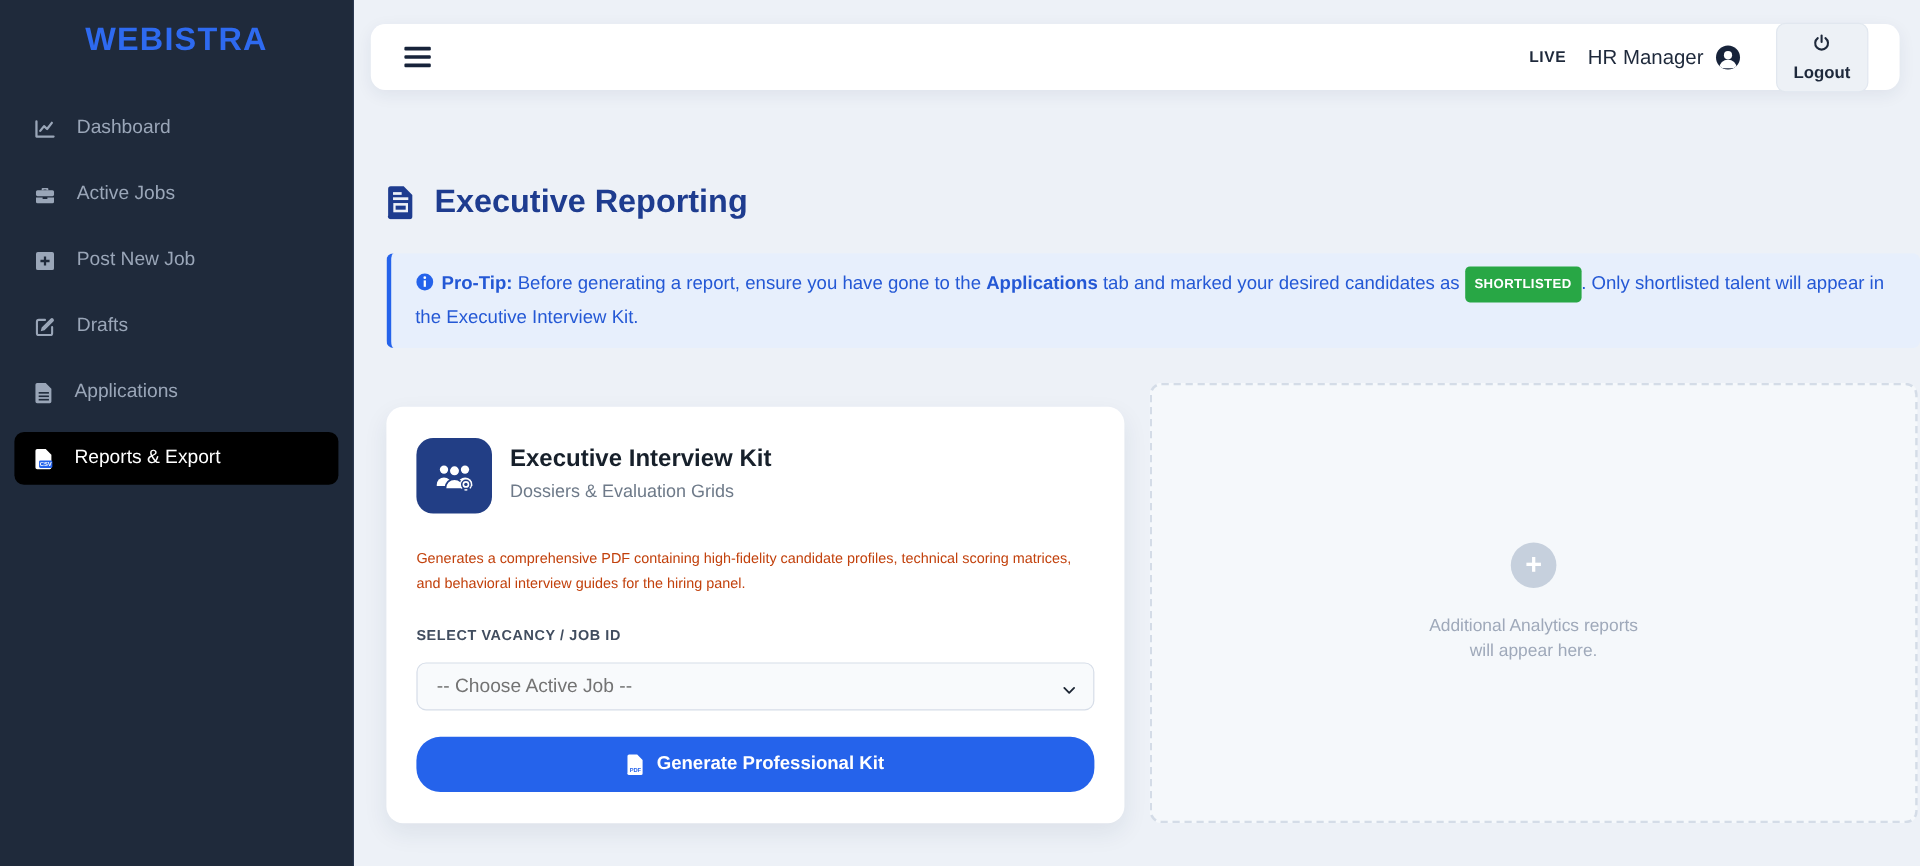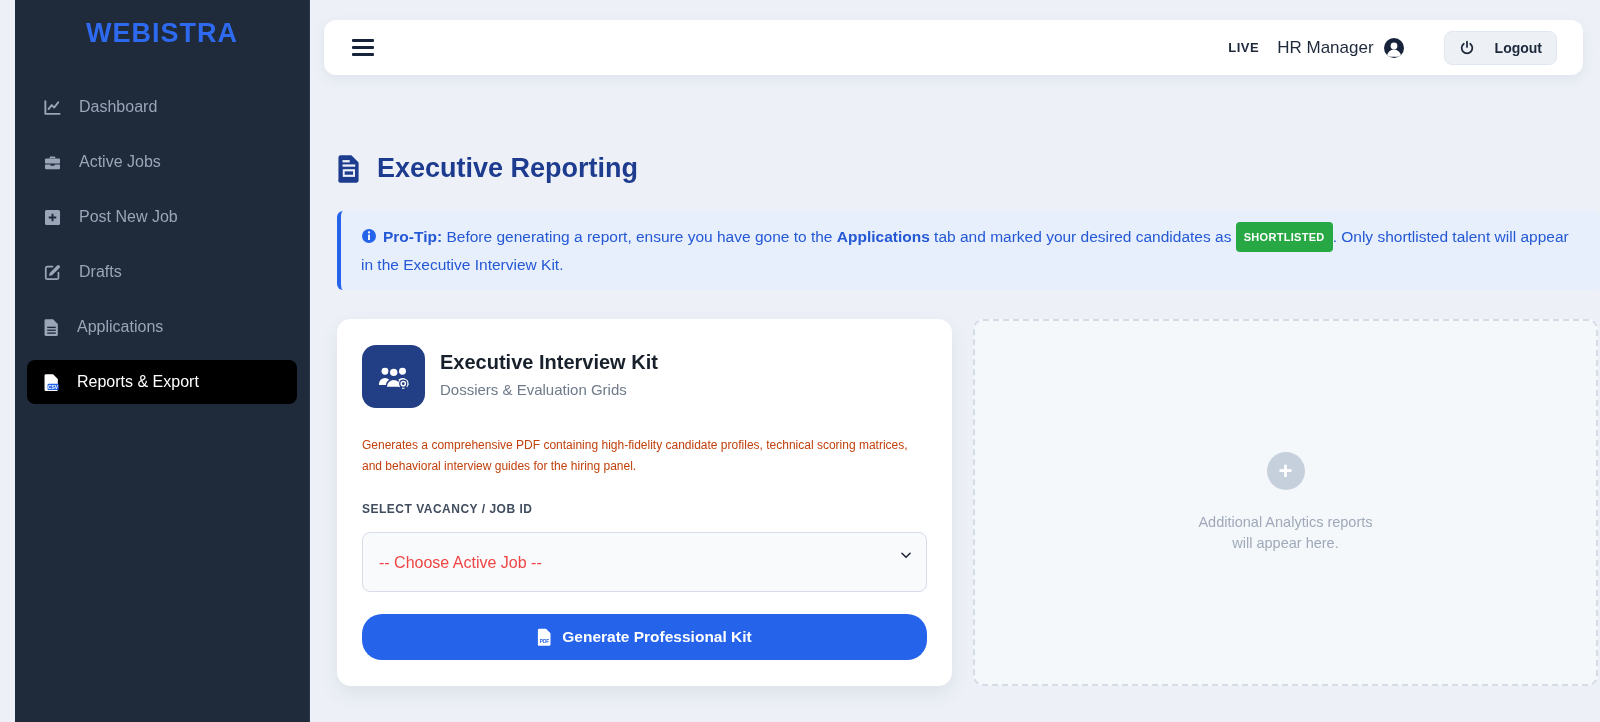--- a/index.html
+++ b/index.html
@@ -1,63 +1,63 @@
 <!DOCTYPE html>
 <html><head>
 <meta charset="utf-8">
 <style>
   * { margin:0; padding:0; box-sizing:border-box; }
   html,body { width:1600px; height:722px; overflow:hidden; }
   body { font-family:"Liberation Sans", sans-serif; background:#edf1f7; color:#1e293b; }
-  .app { display:flex; width:1600px; height:722px;padding-left:15px; }
+  .app { display:flex; width:1600px; height:722px; }
 
   
   .sidebar { width:295px; min-width:295px; height:100%; background:#1f2a3b; border-right:1px solid #2c3950; padding-top:18px; }
   .brand { text-align:center; font-size:27px; font-weight:800; letter-spacing:1px; color:#2e6af0; }
   .nav { margin-top:36px; }
   .nav-item { display:flex; align-items:center; gap:17px; height:44px; margin:0 12px 11px 12px; padding:0 16px; border-radius:8px; color:#9aa6b8; font-size:16px; cursor:pointer; }
   .nav-item svg { flex:0 0 auto; }
   .nav-item.active { background:#000000; color:#ffffff; }
 
   
   .main { flex:1; display:flex; flex-direction:column; }
   .topbar { margin:20px 17px 0 14px; height:55px; background:#ffffff; border-radius:12px;
             box-shadow:0 4px 14px rgba(30,45,80,.07); display:flex; align-items:center; padding:0 26px; }
   .hamburger { display:flex; flex-direction:column; gap:4px; background:none; border:none; cursor:pointer; padding:4px 2px; }
   .hamburger span { display:block; width:22px; height:3px; background:#17233a; border-radius:1px; }
   .topbar-right { margin-left:auto; display:flex; align-items:center; }
   .live { font-size:13px; font-weight:bold; letter-spacing:.5px; color:#1e293b; }
   .user-chip { display:flex; align-items:center; gap:8px; margin-left:18px; cursor:pointer; }
   .user-name { font-size:17px; color:#1e293b; }
-  .logout-btn { margin-left:38px; display:flex; align-items:center; gap:20px; background:#edf1f6; border:1px solid #e1e7ef;
-                border-radius:8px; padding:8px 14px; font-size:14px; font-weight:bold; color:#1e293b; cursor:pointer; font-family:inherit; }
+  .logout-btn { margin-left:28px; display:flex; align-items:center; gap:8px; background:#edf1f6; border:1px solid #e1e7ef;
+                border-radius:8px; padding:8px 14px; font-size:14px; font-weight:bold; color:#1e293b; cursor:pointer; font-family:inherit;flex-direction:column; }
 
   .content { padding:0 0 0 27px; }
   .page-title-row { margin-top:78px; display:flex; align-items:center; gap:16px; }
   .page-title { font-size:27px; font-weight:800; color:#1e3c8f; }
 
   .alert { margin-top:27px; background:#e7effc; border-left:4px solid #2563eb; border-radius:6px;
            padding:12px 20px 13px 20px; font-size:15.5px; line-height:24px; color:#2458d5; }
   .alert .icon-inline { position:relative; top:2px; margin-right:6px; }
   .alert strong { font-weight:bold; }
   .badge { display:inline-block; background:#28a745; color:#ffffff; font-size:11px; font-weight:bold;
            letter-spacing:.3px; padding:3px 8px; border-radius:4px; transform:translateY(-1px); }
 
   .cards-row { margin-top:29px; display:flex; gap:21px; padding-right:2px; align-items:stretch; }
   .kit-card { width:615px; min-width:615px; background:#ffffff; border-radius:14px;
-              box-shadow:0 8px 20px rgba(30,45,80,.08); padding:26px 25px; }
+              box-shadow:0 8px 20px rgba(30,45,80,.08); padding:26px 25px;margin-top:20px; }
   .kit-head { display:flex; align-items:flex-start; gap:15px; }
   .kit-tile { width:63px; height:63px; background:#223e85; border-radius:14px; display:flex; align-items:center; justify-content:center; }
   .kit-title { font-size:20px; font-weight:800; color:#17202b; margin-top:6px; }
   .kit-sub { font-size:15px; color:#6e7a89; margin-top:7px; }
   .kit-desc { margin-top:27px; font-size:12px; line-height:21px; color:#c2410c; }
   .kit-label { margin-top:25px; font-size:12px; font-weight:bold; letter-spacing:.5px; color:#414d5f; }
   .select-wrap { position:relative; margin-top:16px; }
-  .job-select { width:100%; height:60px; appearance:none; -webkit-appearance:none; background:#f8fafc;
-                border:1px solid #d6dde8; border-radius:8px; padding:0 40px 0 16px; font-size:16px; color:#ef4444;
+  .job-select { width:100%; height:40px; appearance:none; -webkit-appearance:none; background:#f8fafc;
+                border:1px solid #d6dde8; border-radius:8px; padding:0 40px 0 16px; font-size:16px; color:#737373;
                 font-family:inherit; cursor:pointer; }
   .select-chevron { position:absolute; right:14px; top:16px; pointer-events:none; }
   .generate-btn { margin-top:22px; width:100%; height:46px; background:#2563eb; border:none; border-radius:20px;
                   color:#ffffff; font-size:15.5px; font-weight:bold; display:flex; align-items:center; justify-content:center;
                   gap:10px; cursor:pointer; font-family:inherit; }
 
   .placeholder-panel { flex:1; background:#f5f8fb; border:2px dashed #d4dce7; border-radius:10px;
                        display:flex; flex-direction:column; align-items:center; justify-content:center; cursor:pointer; }
   .plus-circle { width:38px; height:38px; border-radius:50%; background:#c6d0dd; color:#ffffff;
                  display:flex; align-items:center; justify-content:center; font-size:24px; font-weight:bold; line-height:1; }

